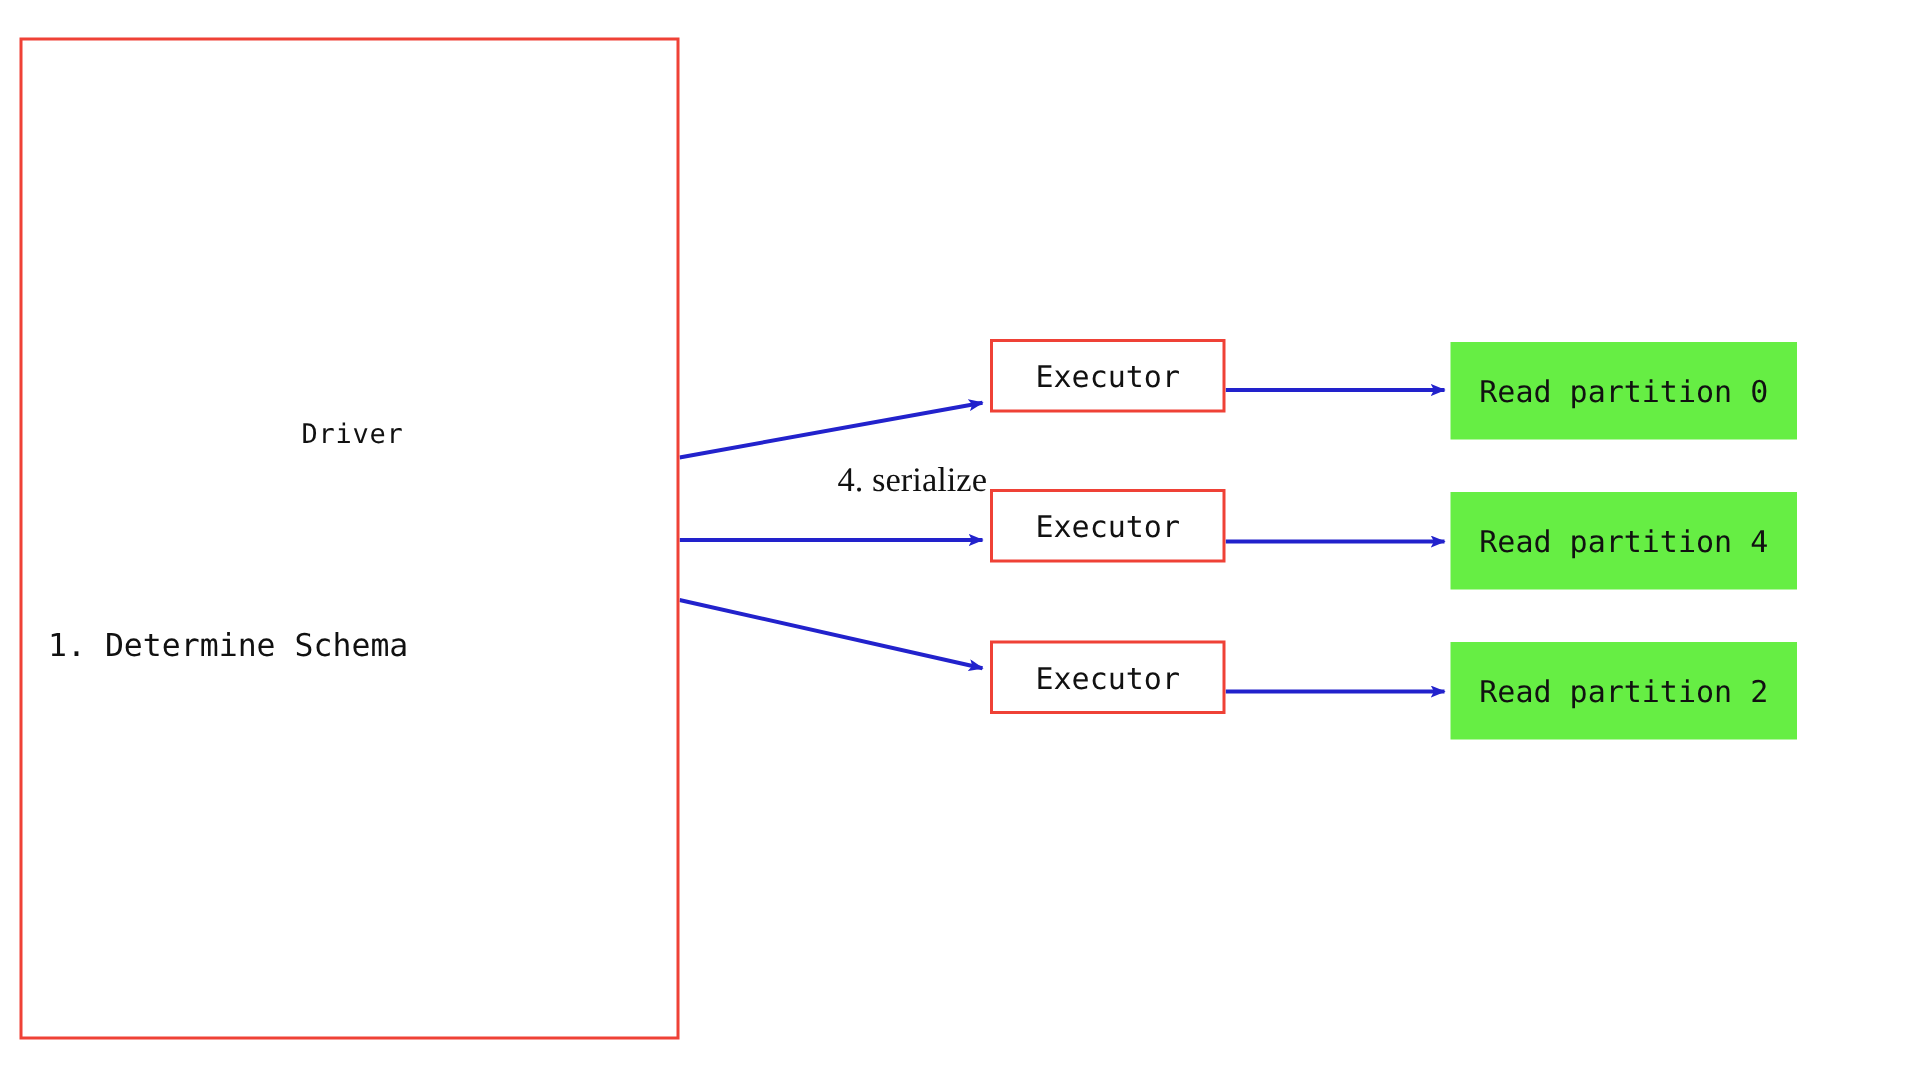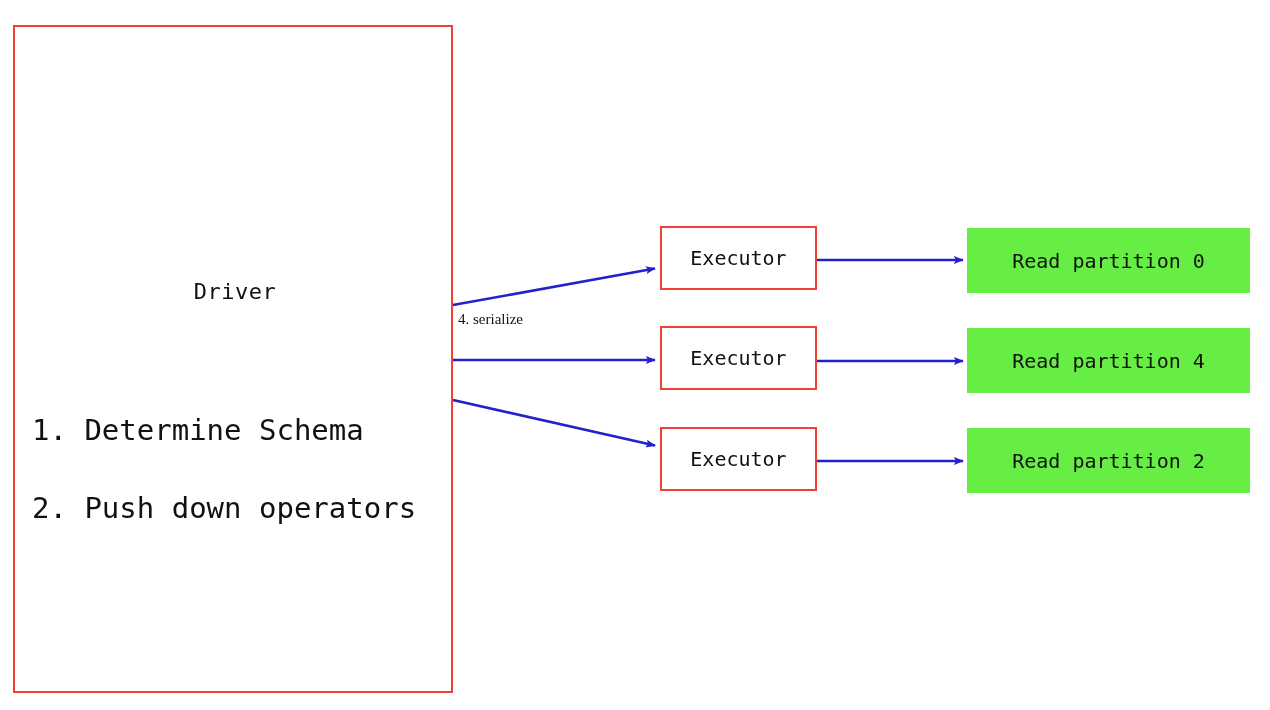--- a/index.html
+++ b/index.html
@@ -35,82 +35,82 @@
     border: 2px solid #ef4136;
     background: #ffffff;
   }
   .driver-title {
     position: absolute;
     left: 0;
     top: 252px;
     width: 440px;
     text-align: center;
     font-family: "DejaVu Sans Mono", "Liberation Mono", monospace;
-    font-size: 22px;
+    font-size: 18px;
     letter-spacing: 0.5px;
     color: #111111;
     white-space: pre;
   }
   .driver-steps {
     position: absolute;
     left: 17px;
     top: 338px;
     font-family: "DejaVu Sans Mono", "Liberation Mono", monospace;
-    font-size: 29px;
+    font-size: 21px;
     line-height: 26px;
     color: #111111;
     white-space: pre;
   }
   .driver-steps div { white-space: pre; }
 
   
   .executor-box {
     position: absolute;
     box-sizing: border-box;
     width: 157px;
-    height: 64px;
+    height: 49px;
     border: 2px solid #ef4136;
     background: #ffffff;
     display: flex;
     align-items: center;
     justify-content: center;
     font-family: "DejaVu Sans Mono", "Liberation Mono", monospace;
     font-size: 20px;
     color: #111111;
     white-space: pre;
   }
   .exec-0 { left: 660px; top: 226px; }
   .exec-1 { left: 660px; top: 326px; }
   .exec-2 { left: 660px; top: 427px; }
 
   
   .partition-box {
     position: absolute;
     box-sizing: border-box;
-    width: 283px;
+    width: 231px;
     height: 65px;
     background: #66ee44;
     display: flex;
     align-items: center;
     justify-content: center;
     font-family: "DejaVu Sans Mono", "Liberation Mono", monospace;
     font-size: 20px;
     color: #111111;
     white-space: pre;
   }
   .part-0 { left: 967px; top: 228px; }
   .part-1 { left: 967px; top: 328px; }
   .part-2 { left: 967px; top: 428px; }
 
   
   .edge-label {
     position: absolute;
-    text-align: left;
+    text-align: right;
     font-family: "Liberation Serif", "DejaVu Serif", serif;
-    font-size: 15px;
+    font-size: 23px;
     line-height: 25px;
     color: #111111;
   }
   .label-serialize {
     left: 458px;
     top: 307px;
     width: 200px;
   }
   .label-create {
     left: 825px;
@@ -134,21 +134,20 @@
     <line x1="453" y1="400" x2="655" y2="445.5" stroke="#2222cc" stroke-width="2.6" marker-end="url(#bluehead)"></line>
     <line x1="817" y1="260" x2="963" y2="260" stroke="#2222cc" stroke-width="2.6" marker-end="url(#bluehead)"></line>
     <line x1="817" y1="361" x2="963" y2="361" stroke="#2222cc" stroke-width="2.6" marker-end="url(#bluehead)"></line>
     <line x1="817" y1="461" x2="963" y2="461" stroke="#2222cc" stroke-width="2.6" marker-end="url(#bluehead)"></line>
   </svg>
 
   <div class="driver-box">
     <div class="driver-title">Driver</div>
     <div class="driver-steps">
       <div>1. Determine Schema</div>
-      <div>2. Push down operators</div>
     </div>
   </div>
 
   <div class="executor-box exec-0">Executor</div>
   <div class="executor-box exec-1">Executor</div>
   <div class="executor-box exec-2">Executor</div>
 
   <div class="partition-box part-0">Read partition 0</div>
   <div class="partition-box part-1">Read partition 4</div>
   <div class="partition-box part-2">Read partition 2</div>

